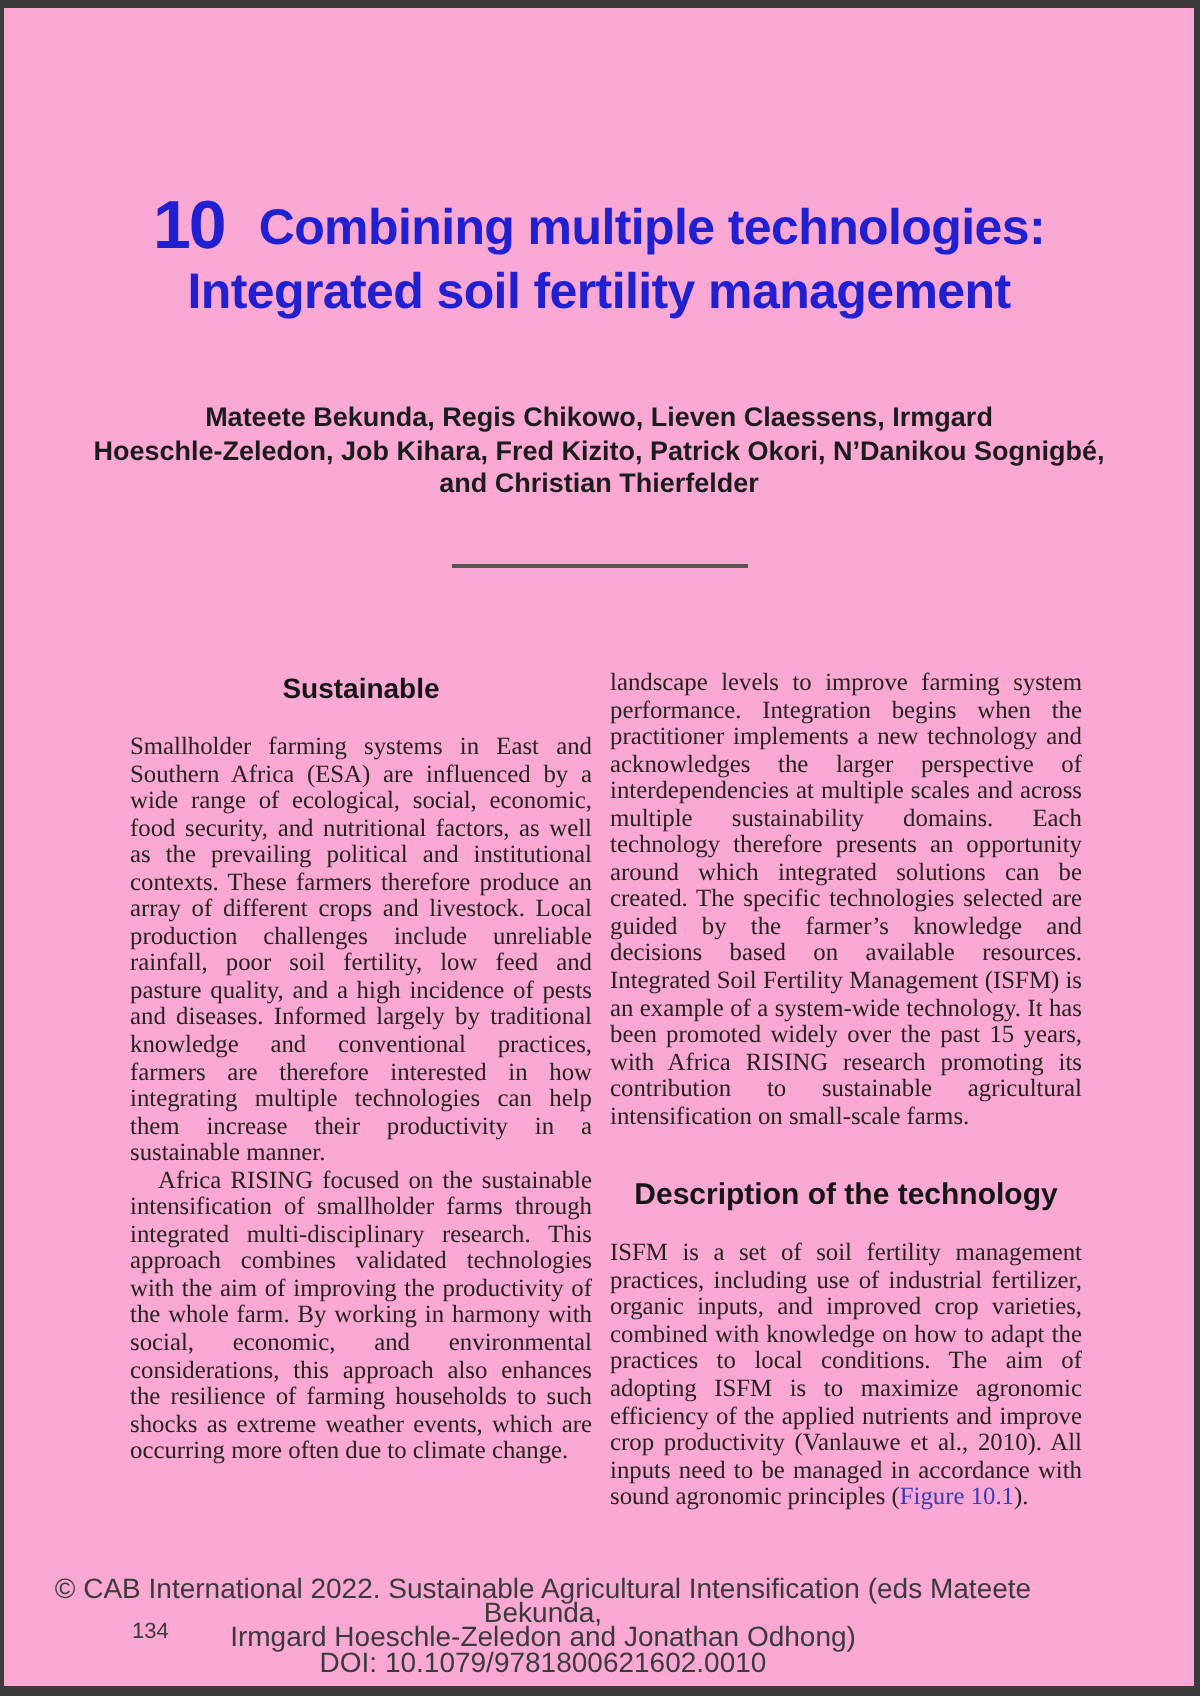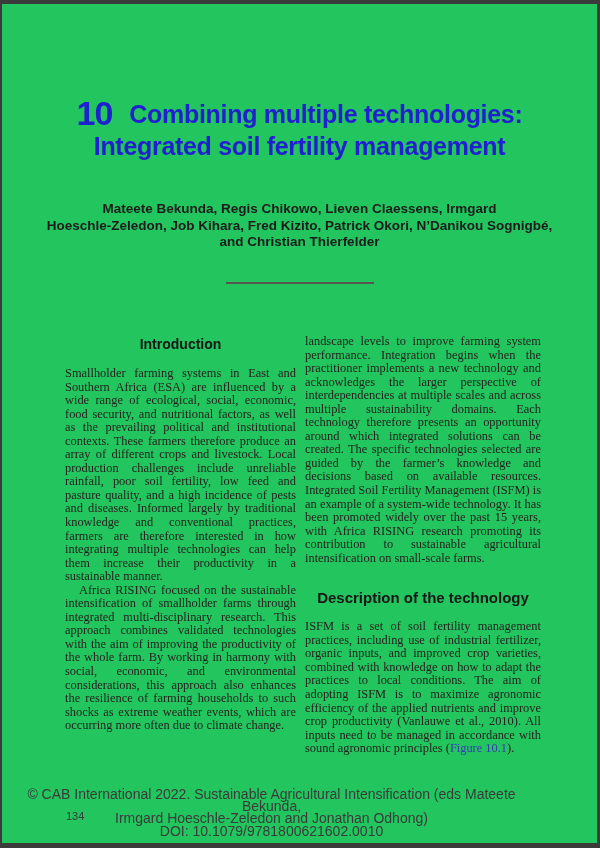--- a/index.html
+++ b/index.html
@@ -6,21 +6,21 @@
   body{
     width:600px;height:848px;
     background:#3b3b3b;
     position:relative;
     font-family:"Liberation Serif", serif;
     -webkit-font-smoothing:antialiased;
   }
   .page{
     position:absolute;
     left:2px; top:4px; right:3px; bottom:5px;
-    background:#22c55e;
+    background:#f9a8d4;
     overflow:hidden;
   }
 
   
   .title-block{
     position:absolute; top:95px; left:0; width:100%;
     text-align:center;
     font-family:"Liberation Sans", sans-serif;
     font-weight:bold;
     color:#2120d0;
@@ -116,21 +116,21 @@
   <div class="authors">
     <div>Mateete Bekunda, Regis Chikowo, Lieven Claessens, Irmgard</div>
     <div>Hoeschle-Zeledon, Job Kihara, Fred Kizito, Patrick Okori, N’Danikou Sognigbé,</div>
     <div>and Christian Thierfelder</div>
   </div>
 
   <div class="authors-rule"></div>
 
   <div class="columns">
     <div class="col-left">
-      <div class="col-heading">Introduction</div>
+      <div class="col-heading">Sustainable</div>
       <p>Smallholder farming systems in East and Southern Africa (ESA) are influenced by a wide range of ecological, social, economic, food security, and nutritional factors, as well as the prevailing political and institutional contexts. These farmers therefore produce an array of different crops and livestock. Local production challenges include unreliable rainfall, poor soil fertility, low feed and pasture quality, and a high incidence of pests and diseases. Informed largely by traditional knowledge and conventional practices, farmers are therefore interested in how integrating multiple technologies can help them increase their productivity in a sustainable manner.</p>
       <p class="indent">Africa RISING focused on the sustainable intensification of smallholder farms through integrated multi-disciplinary research. This approach combines validated technologies with the aim of improving the productivity of the whole farm. By working in harmony with social, economic, and environmental considerations, this approach also enhances the resilience of farming households to such shocks as extreme weather events, which are occurring more often due to climate change.</p>
     </div>
     <div class="col-right">
       <p>landscape levels to improve farming system performance. Integration begins when the practitioner implements a new technology and acknowledges the larger perspective of interdependencies at multiple scales and across multiple sustainability domains. Each technology therefore presents an opportunity around which integrated solutions can be created. The specific technologies selected are guided by the farmer’s knowledge and decisions based on available resources. Integrated Soil Fertility Management (ISFM) is an example of a system-wide technology. It has been promoted widely over the past 15 years, with Africa RISING research promoting its contribution to sustainable agricultural intensification on small-scale farms.</p>
       <div class="col-heading second">Description of the technology</div>
       <p><span>ISFM is a set of soil fertility management practices, including use of industrial fertilizer, organic inputs, and improved crop varieties, combined with knowledge on how to adapt the practices to local conditions. The aim of adopting ISFM is to maximize agronomic efficiency of the applied nutrients and improve crop productivity (Vanlauwe </span><span class="ital">et al.</span><span>, 2010). All inputs need to be managed in accordance with sound agronomic principles (</span><span class="fig-link">Figure 10.1</span><span>).</span></p>
     </div>
   </div>
 

